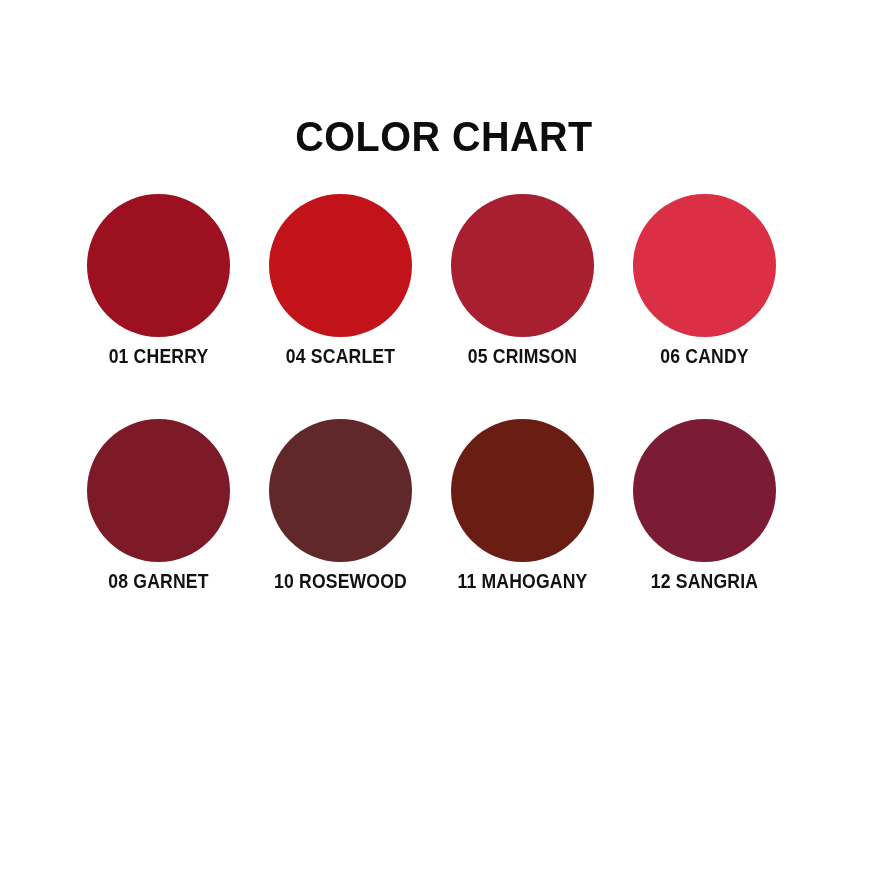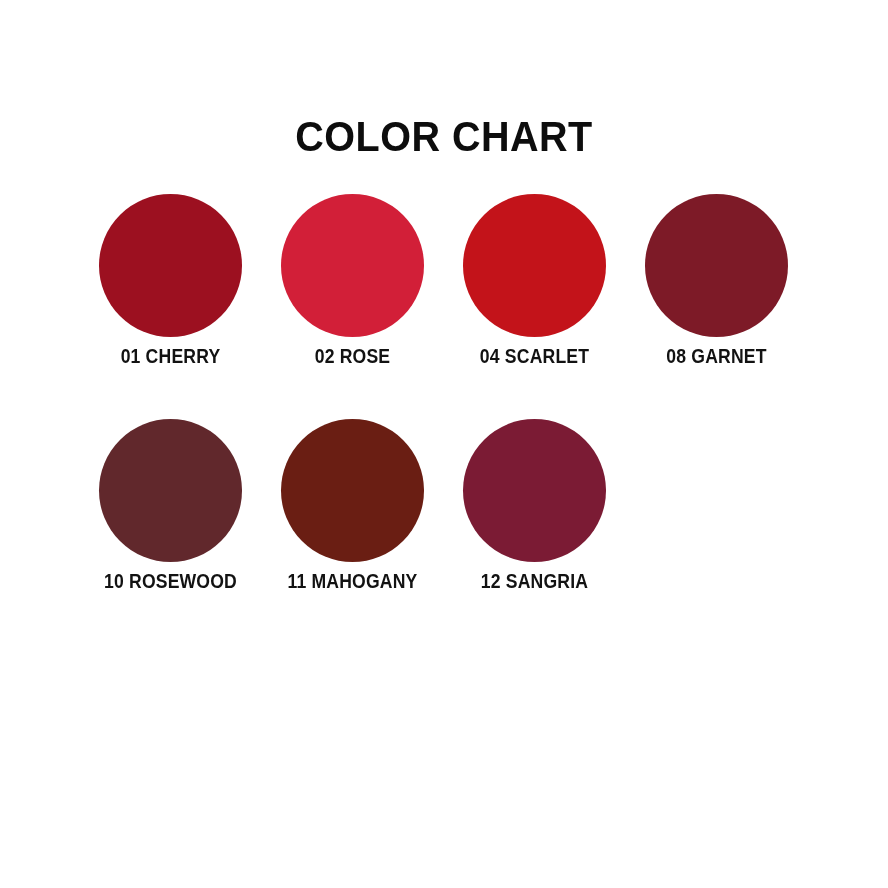--- a/index.html
+++ b/index.html
@@ -32,21 +32,21 @@
     letter-spacing: 0.5px;
     color: #0d0d0d;
     transform: scaleX(0.92);
     transform-origin: center center;
     line-height: 1;
     white-space: nowrap;
   }
   #swatch-grid {
     position: absolute;
     top: 182px;
-    left: 99px;
+    left: 87px;
     width: 690px;
     display: grid;
     grid-template-columns: repeat(4, 143px);
     grid-column-gap: 39px;
     grid-row-gap: 82px;
     grid-auto-rows: 143px;
   }
   .swatch-cell {
     position: relative;
     width: 143px;
@@ -81,26 +81,30 @@
 <div id="page">
 
   <h1 id="chart-title">COLOR CHART</h1>
 
   <div id="swatch-grid">
       <div class="swatch-cell">
         <span class="swatch-disc" style="background: rgb(156, 16, 32);"></span>
         <span class="swatch-label">01 CHERRY</span>
       </div>
       <div class="swatch-cell">
-        <span class="swatch-disc" style="background: rgb(210, 31, 56);"></span>
-        <span class="swatch-label">02 ROSE</span>
+        <span class="swatch-disc" style="background: rgb(195, 19, 26);"></span>
+        <span class="swatch-label">04 SCARLET</span>
       </div>
       <div class="swatch-cell">
-        <span class="swatch-disc" style="background: rgb(195, 19, 26);"></span>
-        <span class="swatch-label">04 SCARLET</span>
+        <span class="swatch-disc" style="background: rgb(168, 32, 47);"></span>
+        <span class="swatch-label">05 CRIMSON</span>
+      </div>
+      <div class="swatch-cell">
+        <span class="swatch-disc" style="background: rgb(218, 47, 69);"></span>
+        <span class="swatch-label">06 CANDY</span>
       </div>
       <div class="swatch-cell">
         <span class="swatch-disc" style="background: rgb(125, 26, 39);"></span>
         <span class="swatch-label">08 GARNET</span>
       </div>
       <div class="swatch-cell">
         <span class="swatch-disc" style="background: rgb(97, 40, 44);"></span>
         <span class="swatch-label">10 ROSEWOOD</span>
       </div>
       <div class="swatch-cell">

